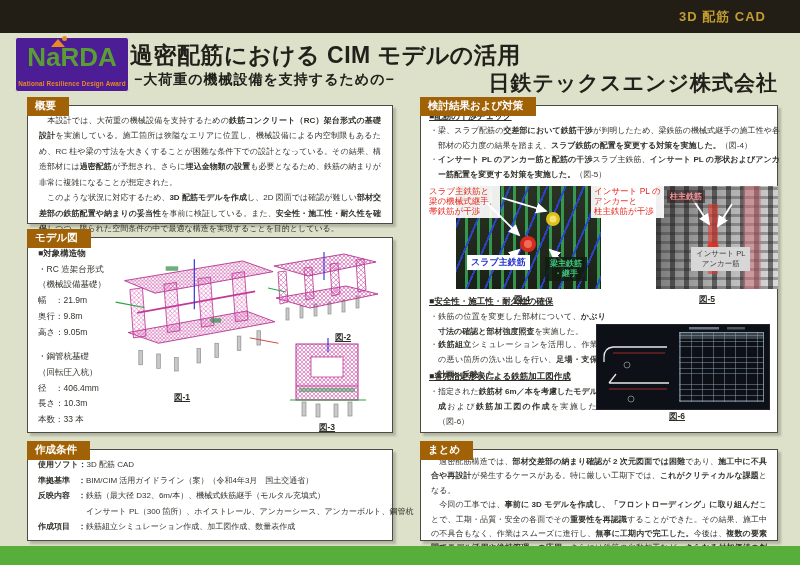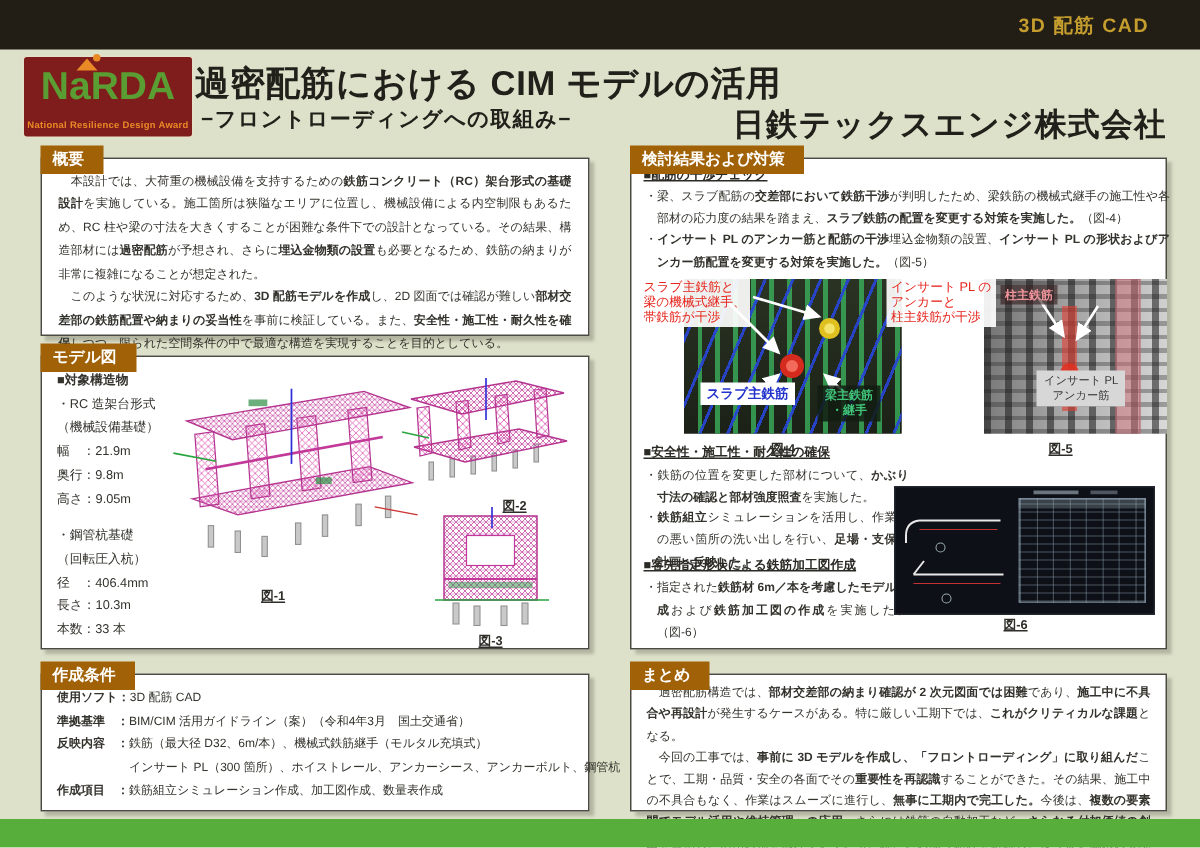--- a/index.html
+++ b/index.html
@@ -5,21 +5,21 @@
   html,body{margin:0;padding:0;}
   body{font-family:"Liberation Sans","DejaVu Sans",sans-serif;}
   #page{position:relative;width:800px;height:565px;background:#dde1c9;overflow:hidden;color:#2e2d28;}
   .b{font-weight:bold;}
 
   
   .topbar{position:absolute;left:0;top:0;width:800px;height:33px;background:#221e15;}
   .topbar-label{position:absolute;right:34px;top:8px;color:#c49d2e;font-size:13px;font-weight:bold;letter-spacing:1px;}
 
   
-  .logo{position:absolute;left:15px;top:37px;width:112px;height:53px;background:#7f1d1d;border:1px solid #e4e1c9;border-radius:3px;}
+  .logo{position:absolute;left:15px;top:37px;width:112px;height:53px;background:#4c1d95;border:1px solid #e4e1c9;border-radius:3px;}
   .logo-text{position:absolute;left:0;right:0;top:6px;text-align:center;color:#5a9e33;font-size:26px;font-weight:bold;line-height:1;}
   .logo-roof{position:absolute;left:35px;top:1px;width:0;height:0;border-left:7px solid transparent;border-right:7px solid transparent;border-bottom:8px solid #e98a26;}
   .logo-dot{position:absolute;left:46px;top:-2px;width:5px;height:5px;border-radius:50%;background:#e98a26;}
   .logo-sub{position:absolute;left:0;right:0;bottom:4px;text-align:center;color:#e98a26;font-size:6.3px;font-weight:bold;letter-spacing:0.2px;}
   .title{position:absolute;left:130px;top:40px;font-size:23px;font-weight:bold;color:#21201a;letter-spacing:0.5px;}
   .subtitle{position:absolute;left:134px;top:71px;font-size:14px;font-weight:bold;color:#21201a;letter-spacing:1px;}
   .company{position:absolute;right:22px;top:69px;font-size:21px;font-weight:bold;color:#21201a;letter-spacing:1px;}
 
   
   .section{position:absolute;}
@@ -122,21 +122,21 @@
     <div class="topbar-label">3D 配筋 CAD</div>
   </div>
 
   <div class="logo">
     <div class="logo-text">NaRDA</div>
     <div class="logo-roof"></div>
     <div class="logo-dot"></div>
     <div class="logo-sub">National Resilience Design Award</div>
   </div>
   <div class="title">過密配筋における CIM モデルの活用</div>
-  <div class="subtitle">−フロントローディングへの取組み−</div>
+  <div class="subtitle">−大荷重の機械設備を支持するための−</div>
   <div class="company">日鉄テックスエンジ株式会社</div>
 
   <div class="section sec-overview">
     <div class="panel">
       <div class="pad">
         <div class="bodytext"><span>　本設計では、大荷重の機械設備を支持するための</span><span class="b">鉄筋コンクリート（RC）架台形式の基礎設計</span><span>を実施している。施工箇所は狭隘なエリアに位置し、機械設備による内空制限もあるため、RC 柱や梁の寸法を大きくすることが困難な条件下での設計となっている。その結果、構造部材には</span><span class="b">過密配筋</span><span>が予想され、さらに</span><span class="b">埋込金物類の設置</span><span>も必要となるため、鉄筋の納まりが非常に複雑になることが想定された。</span></div>
         <div class="bodytext"><span>　このような状況に対応するため、</span><span class="b">3D 配筋モデルを作成</span><span>し、2D 図面では確認が難しい</span><span class="b">部材交差部の鉄筋配置や納まりの妥当性</span><span>を事前に検証している。また、</span><span class="b">安全性・施工性・耐久性を確保</span><span>しつつ、限られた空間条件の中で最適な構造を実現することを目的としている。</span></div>
       </div>
     </div>
     <div class="tab">概要</div>
@@ -233,21 +233,21 @@
         <div class="cond-line"><span class="b">作成項目　：</span><span>鉄筋組立シミュレーション作成、加工図作成、数量表作成</span></div>
       </div>
     </div>
     <div class="tab">作成条件</div>
   </div>
 
   <div class="section sec-results">
     <div class="panel">
       <div class="subhead res-sub1">■配筋の干渉チェック</div>
       <div class="bullet res-b1"><span>・梁、スラブ配筋の</span><span class="b">交差部において鉄筋干渉</span><span>が判明したため、梁鉄筋の機械式継手の施工性や各部材の応力度の結果を踏まえ、</span><span class="b">スラブ鉄筋の配置を変更する対策を実施した。</span><span>（図-4）</span></div>
-      <div class="bullet res-b2"><span>・</span><span class="b">インサート PL のアンカー筋と配筋の干渉</span><span>埋込金物類の設置、</span><span class="b">インサート PL の形状およびアンカー筋配置を変更する対策を実施した。</span><span>（図-5）</span></div>
+      <div class="bullet res-b2"><span>・</span><span class="b">インサート PL のアンカー筋と配筋の干渉</span><span>スラブ主鉄筋、</span><span class="b">インサート PL の形状およびアンカー筋配置を変更する対策を実施した。</span><span>（図-5）</span></div>
 
       <div class="fig4-img">
         <svg class="overlay" viewBox="0 0 145 103">
           <circle cx="72" cy="58" r="8" fill="#d42b1e"></circle>
             <circle cx="72" cy="58" r="4" fill="#f26b5a"></circle>
           <circle cx="97" cy="33" r="7" fill="#dfc01f"></circle>
             <circle cx="97" cy="33" r="3.5" fill="#f5e46b"></circle>
           <g stroke="#fff" stroke-width="1.8">
             <line x1="30" y1="16" x2="63" y2="49" marker-end="url(#ah)"></line>
             <line x1="46" y1="12" x2="90" y2="25" marker-end="url(#ah)"></line>

